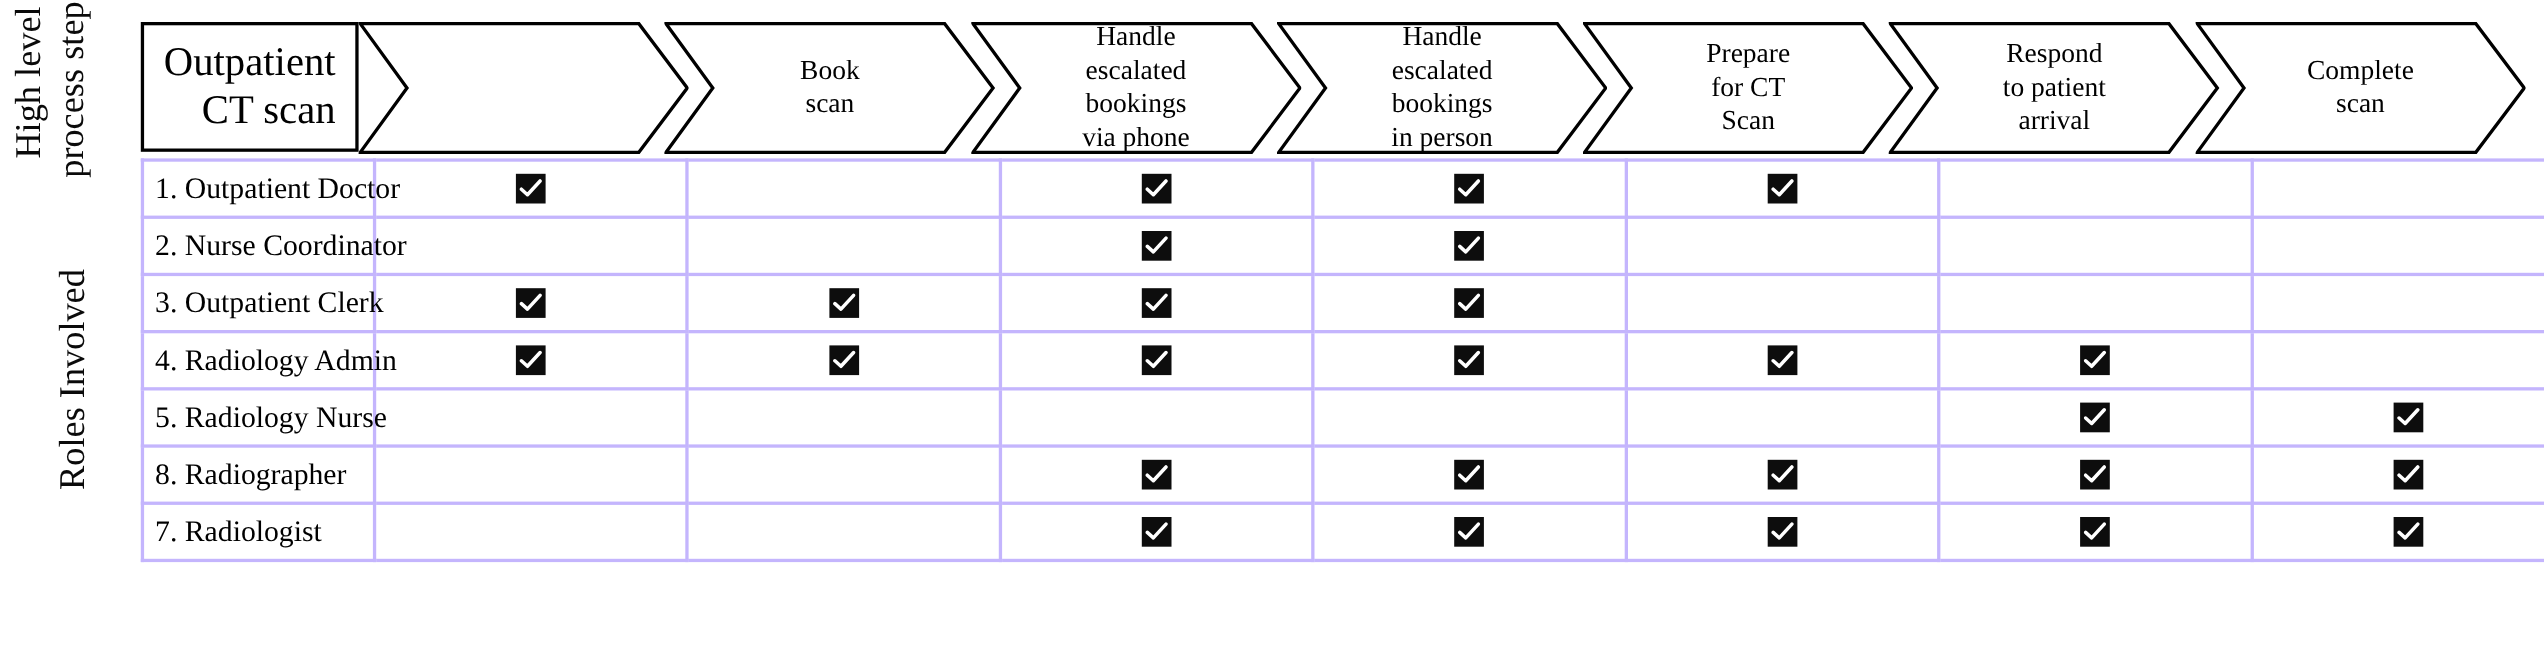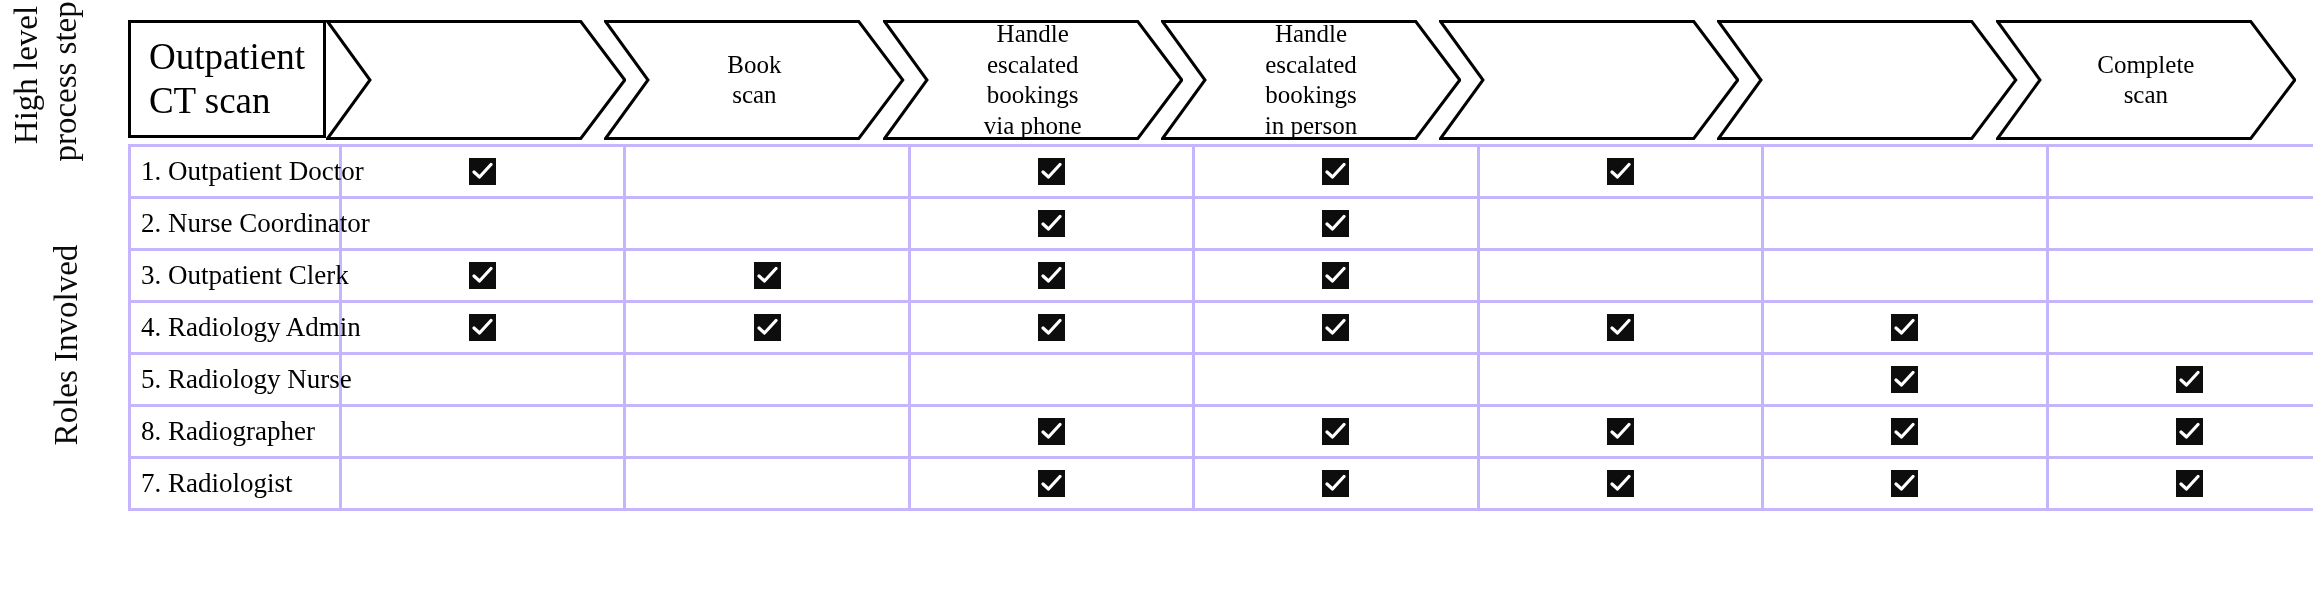--- a/index.html
+++ b/index.html
@@ -74,21 +74,21 @@
     border: 3px solid #000;
     box-sizing: border-box;
     display: flex;
     align-items: center;
     justify-content: center;
     background: #fff;
   }
   #title-text {
     font-size: 37px;
     line-height: 1.18;
-    text-align: left;
+    text-align: right;
     white-space: pre-line;
   }
 
   .chevron {
     position: absolute;
     top: 0;
     height: 120px;
   }
   .chevron svg { display: block; }
   .chev-label {
@@ -189,25 +189,31 @@
       </div>
       <div class="chev-label" style="left: 1076.86px; width: 212.286px; z-index: 50;">Handle
 escalated
 bookings
 in person</div>
       <div class="chevron" style="left: 1311.14px; width: 300.286px; z-index: 3;">
         <svg width="300.2857142857143" height="120" viewBox="0 0 300.2857142857143 120">
           <polygon points="1.5,1.5 254.78571428571428,1.5 298.7857142857143,60 254.78571428571428,118.5 1.5,118.5 44,60" fill="#ffffff" stroke="#000000" stroke-width="3" stroke-linejoin="miter"></polygon>
         </svg>
       </div>
+      <div class="chev-label" style="left: 1355.14px; width: 212.286px; z-index: 50;">Prepare
+for CT
+Scan</div>
       <div class="chevron" style="left: 1589.43px; width: 300.286px; z-index: 2;">
         <svg width="300.2857142857143" height="120" viewBox="0 0 300.2857142857143 120">
           <polygon points="1.5,1.5 254.78571428571428,1.5 298.7857142857143,60 254.78571428571428,118.5 1.5,118.5 44,60" fill="#ffffff" stroke="#000000" stroke-width="3" stroke-linejoin="miter"></polygon>
         </svg>
       </div>
+      <div class="chev-label" style="left: 1633.43px; width: 212.286px; z-index: 50;">Respond
+to patient
+arrival</div>
       <div class="chevron" style="left: 1867.71px; width: 300.286px; z-index: 1;">
         <svg width="300.2857142857143" height="120" viewBox="0 0 300.2857142857143 120">
           <polygon points="1.5,1.5 254.78571428571428,1.5 298.7857142857143,60 254.78571428571428,118.5 1.5,118.5 44,60" fill="#ffffff" stroke="#000000" stroke-width="3" stroke-linejoin="miter"></polygon>
         </svg>
       </div>
       <div class="chev-label" style="left: 1911.71px; width: 212.286px; z-index: 50;">Complete
 scan</div>
     </div>
 
   <table id="matrix">

